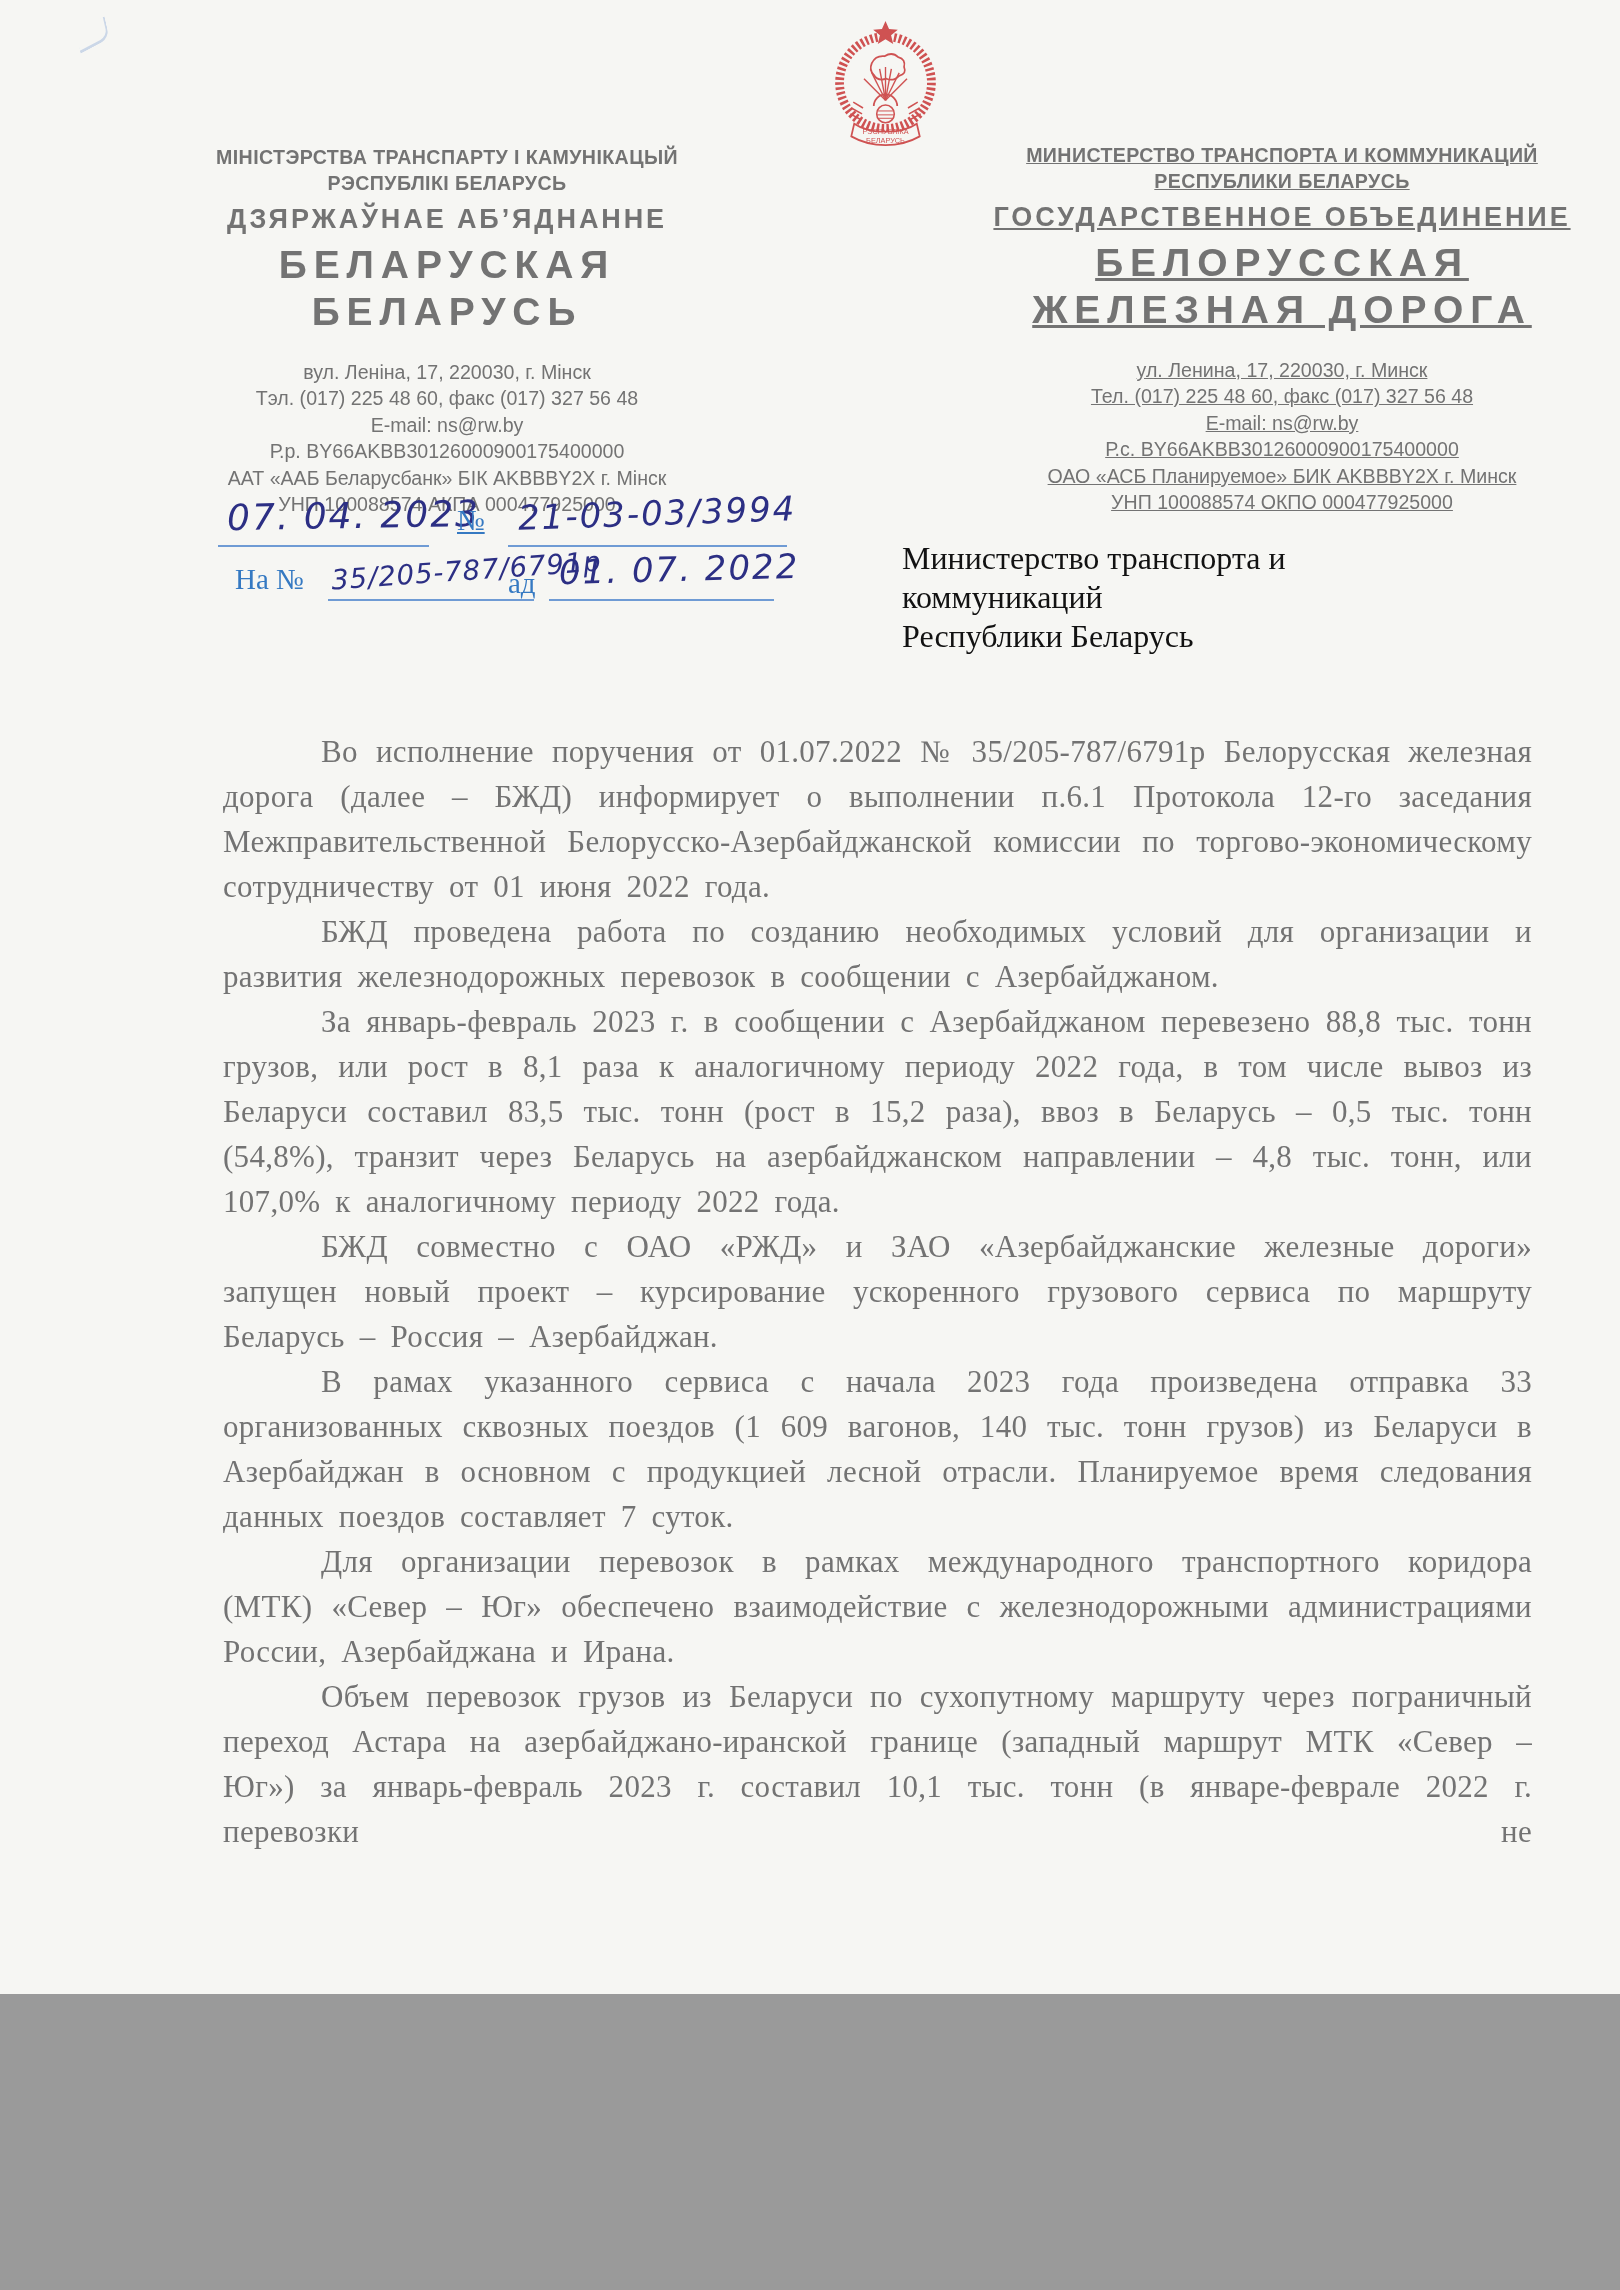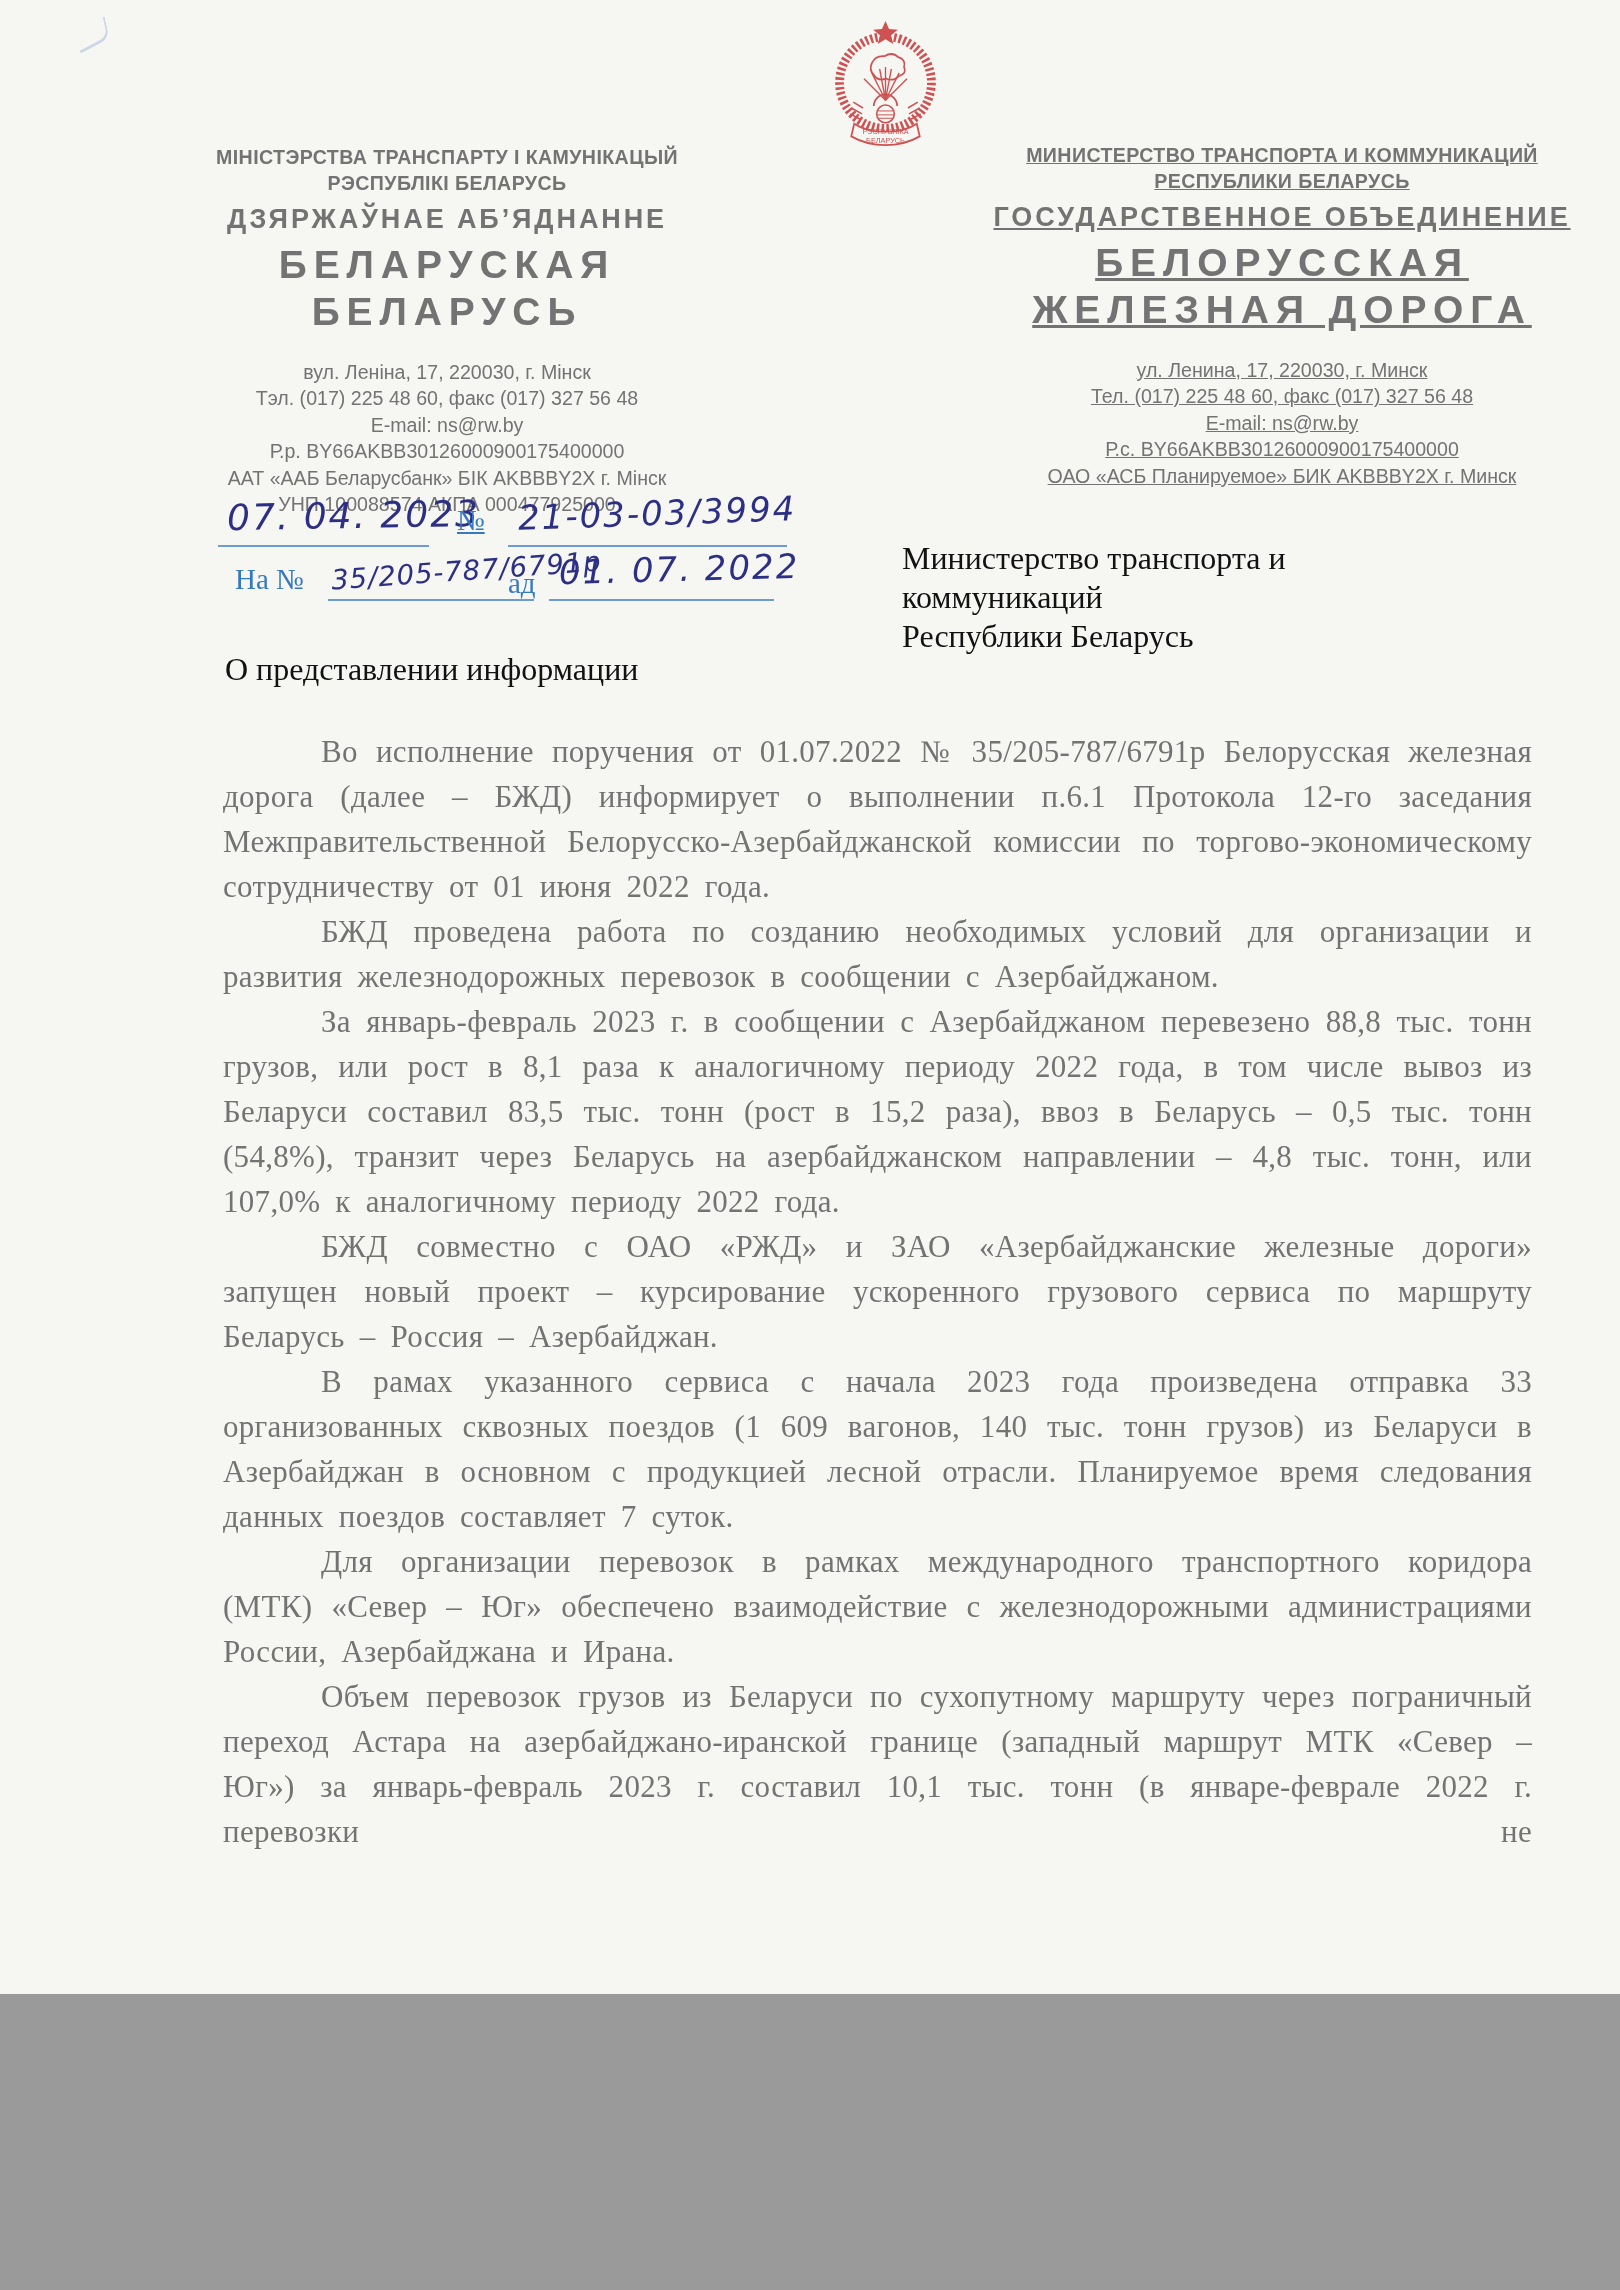--- a/index.html
+++ b/index.html
@@ -128,20 +128,21 @@
     <div class="lh-org">
       <div>БЕЛОРУССКАЯ</div>
       <div>ЖЕЛЕЗНАЯ ДОРОГА</div>
     </div>
     <div class="lh-addr">
       <div>ул. Ленина, 17, 220030, г. Минск</div>
       <div>Тел. (017) 225 48 60, факс (017) 327 56 48</div>
       <div>E-mail: ns@rw.by</div>
       <div>Р.с. BY66AKBB30126000900175400000</div>
       <div>ОАО «АСБ Планируемое» БИК AKBBBY2X г. Минск</div>
+      <div>УНП 100088574  ОКПО 000477925000</div>
     </div>
   </div>
 
   <div class="blank-line" style="left:218px; top:545px; width:211px;"></div>
   <span class="hand" style="left:227px; top:495px; font-size:36px; transform:rotate(-1deg);">07. 04. 2023</span>
   <span class="printed-blue" style="left:457px; top:504px; text-decoration:underline;">№</span>
   <div class="blank-line" style="left:508px; top:545px; width:279px;"></div>
   <span class="hand" style="left:518px; top:493px; font-size:34px; transform:rotate(-2deg);">21-03-03/3994</span>
 
   <span class="printed-blue" style="left:235px; top:563px;">На №</span>
@@ -150,21 +151,20 @@
   <span class="printed-blue" style="left:508px; top:567px;">ад</span>
   <div class="blank-line" style="left:549px; top:599px; width:225px;"></div>
   <span class="hand" style="left:559px; top:549px; font-size:34px; transform:rotate(-1.5deg);">01. 07. 2022</span>
 
   <div class="addressee">
     <div>Министерство транспорта и</div>
     <div>коммуникаций</div>
     <div>Республики Беларусь</div>
   </div>
 
-  <div class="subject">О представлении информации</div>
 
   <div class="body-text">
     <p>Во исполнение поручения от 01.07.2022 № 35/205-787/6791р Белорусская железная дорога (далее – БЖД) информирует о выполнении п.6.1 Протокола 12-го заседания Межправительственной Белорусско-Азербайджанской комиссии по торгово-экономическому сотрудничеству от 01 июня 2022 года.</p>
     <p>БЖД проведена работа по созданию необходимых условий для организации и развития железнодорожных перевозок в сообщении с Азербайджаном.</p>
     <p>За январь-февраль 2023 г. в сообщении с Азербайджаном перевезено 88,8 тыс. тонн грузов, или рост в 8,1 раза к аналогичному периоду 2022 года, в том числе вывоз из Беларуси составил 83,5 тыс. тонн (рост в 15,2 раза), ввоз в Беларусь – 0,5 тыс. тонн (54,8%), транзит через Беларусь на азербайджанском направлении – 4,8 тыс. тонн, или 107,0% к аналогичному периоду 2022 года.</p>
     <p>БЖД совместно с ОАО «РЖД» и ЗАО «Азербайджанские железные дороги» запущен новый проект – курсирование ускоренного грузового сервиса по маршруту Беларусь – Россия – Азербайджан.</p>
     <p>В рамах указанного сервиса с начала 2023 года произведена отправка 33 организованных сквозных поездов (1 609 вагонов, 140 тыс. тонн грузов) из Беларуси в Азербайджан в основном с продукцией лесной отрасли. Планируемое время следования данных поездов составляет 7 суток.</p>
     <p>Для организации перевозок в рамках международного транспортного коридора (МТК) «Север – Юг» обеспечено взаимодействие с железнодорожными администрациями России, Азербайджана и Ирана.</p>
     <p class="cutoff">Объем перевозок грузов из Беларуси по сухопутному маршруту через пограничный переход Астара на азербайджано-иранской границе (западный маршрут МТК «Север – Юг») за январь-февраль 2023 г. составил 10,1 тыс. тонн (в январе-феврале 2022 г. перевозки не</p>
   </div>

